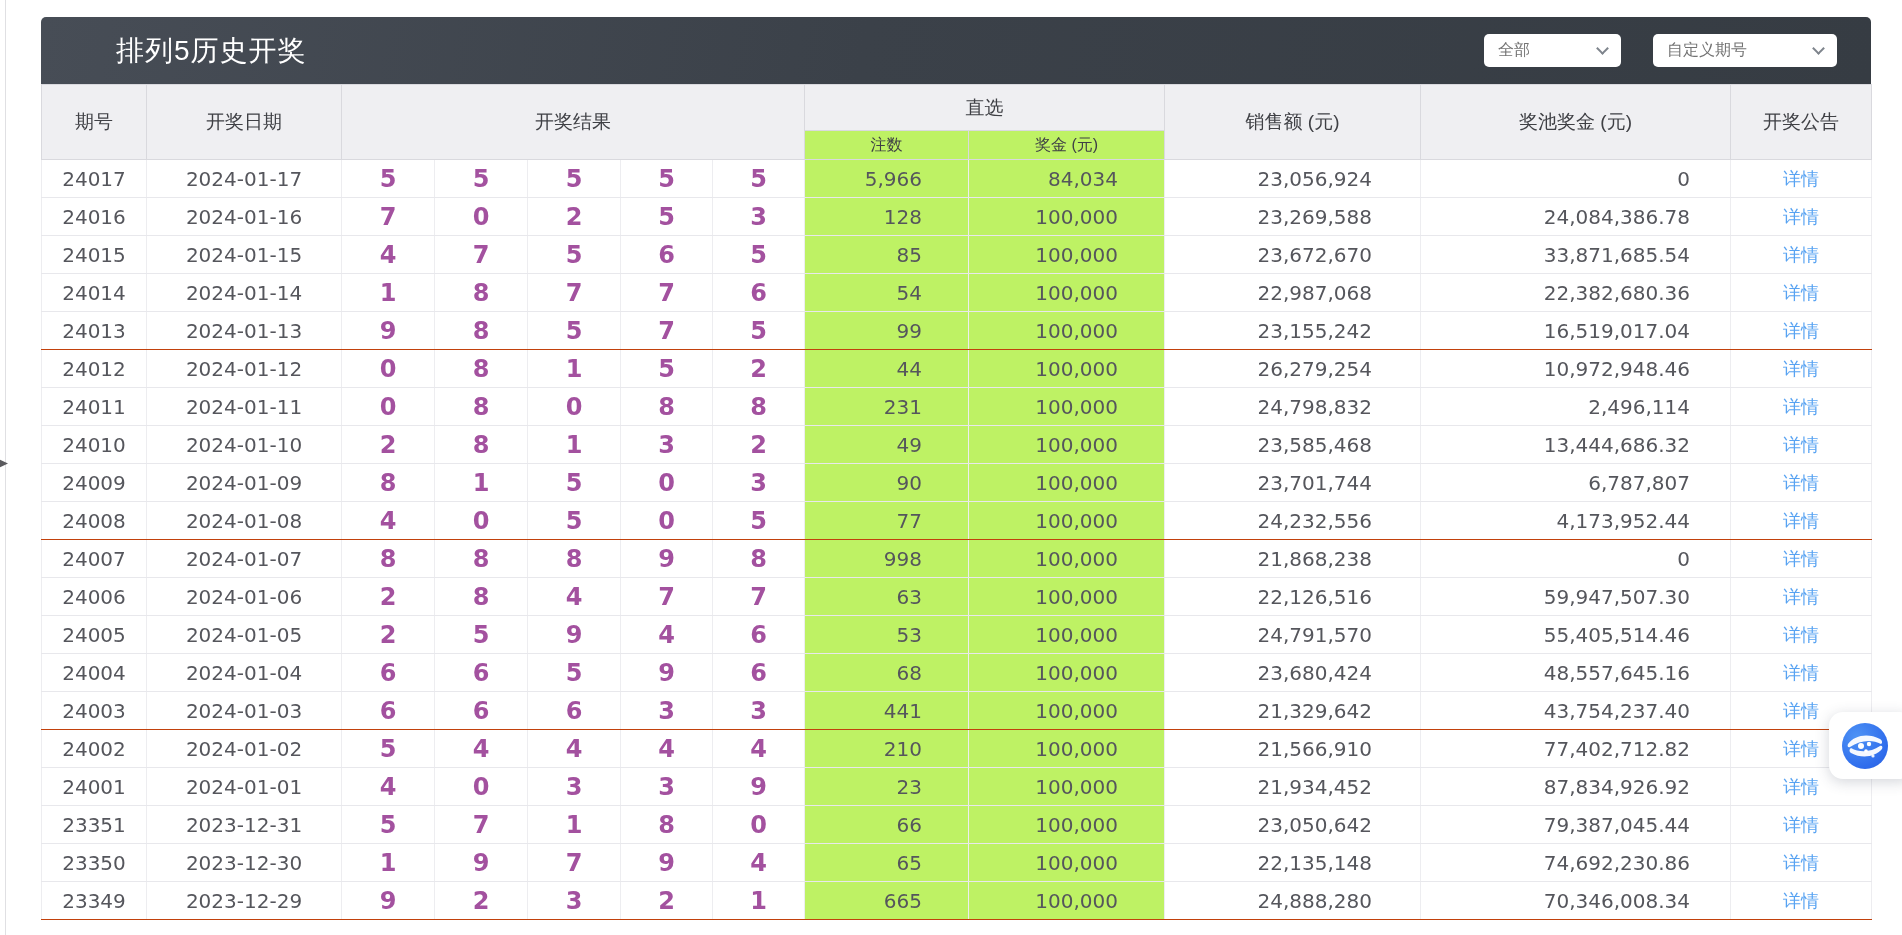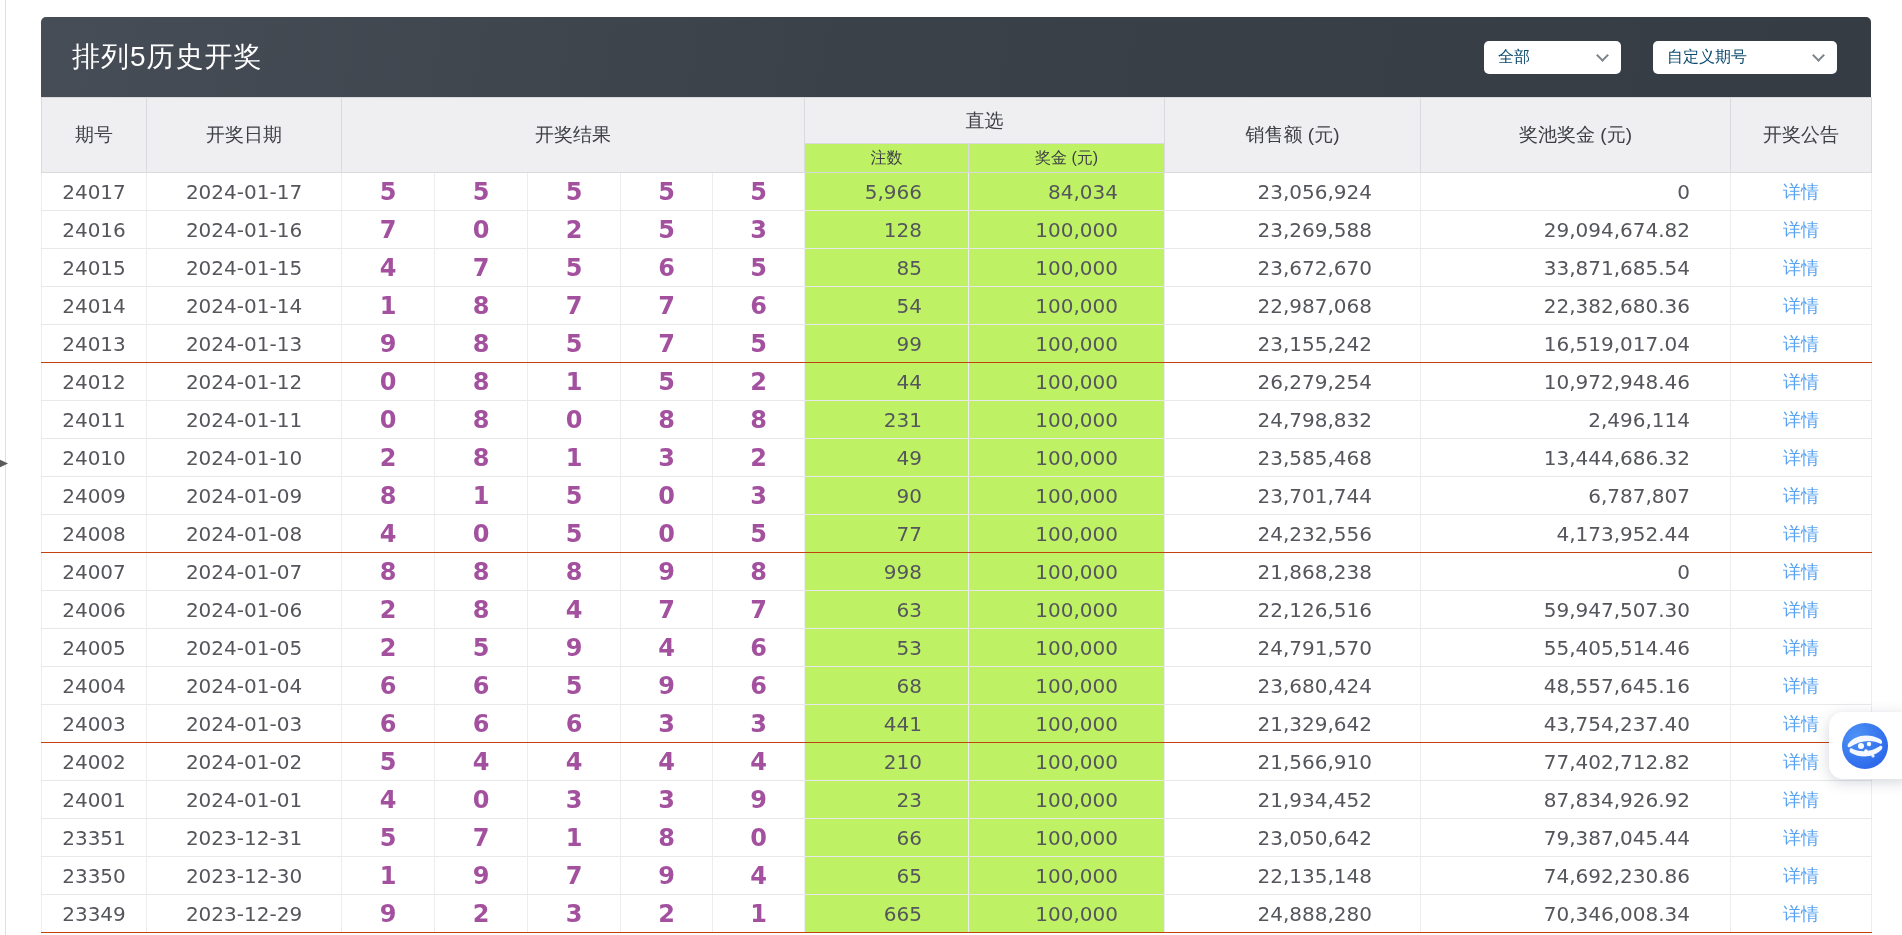--- a/index.html
+++ b/index.html
@@ -19,38 +19,38 @@
   .left-marker {
     position: absolute; left: 0; top: 458px; width: 8px; height: 11px;
     background: #5a5a5e;
     clip-path: polygon(0 15%, 100% 50%, 0 85%);
   }
 
   .main { position: absolute; left: 41px; top: 17px; width: 1830px; }
 
   
   .titlebar {
-    height: 80px; width: 100%;
+    height: 67px; width: 100%;
     background: linear-gradient(100deg, #474d56 0%, #3b4149 45%, #363c43 100%);
     border-radius: 5px 5px 0 0;
-    display: flex; align-items: center; justify-content: space-between;
+    display: flex; align-items: center; justify-content: space-between; padding-left: 44px;
   }
   .titlebar h1 {
     margin-left: 31px; color: #ffffff; font-size: 28px; font-weight: 400;
     letter-spacing: 1px;
   }
   .selects { display: flex; align-items: center; margin-right: 34px; gap: 32px; }
   .select {
     height: 33px; background: #ffffff; border-radius: 5px;
     display: flex; align-items: center; justify-content: space-between;
     padding: 0 14px; cursor: pointer;
   }
   .select.type { width: 137px; }
   .select.period { width: 184px; }
-  .select .label { font-size: 16px; color: #0c4a6e; }
+  .select .label { font-size: 16px; color: #737373; }
   .chev {
     width: 9px; height: 9px; margin-top: -4px;
     border-right: 2px solid #7e848c; border-bottom: 2px solid #7e848c;
     transform: rotate(45deg);
   }
 
   
   table {
     width: 1830px; border-collapse: collapse; table-layout: fixed;
     border-left: 1px solid #e3e3e7; border-right: 1px solid #e3e3e7;
@@ -172,21 +172,21 @@
           <td class="c-period">24016</td>
           <td class="c-date">2024-01-16</td>
           <td class="c-digit">7</td>
           <td class="c-digit">0</td>
           <td class="c-digit">2</td>
           <td class="c-digit">5</td>
           <td class="c-digit">3</td>
           <td class="c-bets">128</td>
           <td class="c-prize">100,000</td>
           <td class="c-sales">23,269,588</td>
-          <td class="c-pool">29,094,674.82</td>
+          <td class="c-pool">24,084,386.78</td>
           <td class="c-detail"><a class="detail-link">详情</a></td>
         </tr>
         <tr>
           <td class="c-period">24015</td>
           <td class="c-date">2024-01-15</td>
           <td class="c-digit">4</td>
           <td class="c-digit">7</td>
           <td class="c-digit">5</td>
           <td class="c-digit">6</td>
           <td class="c-digit">5</td>

